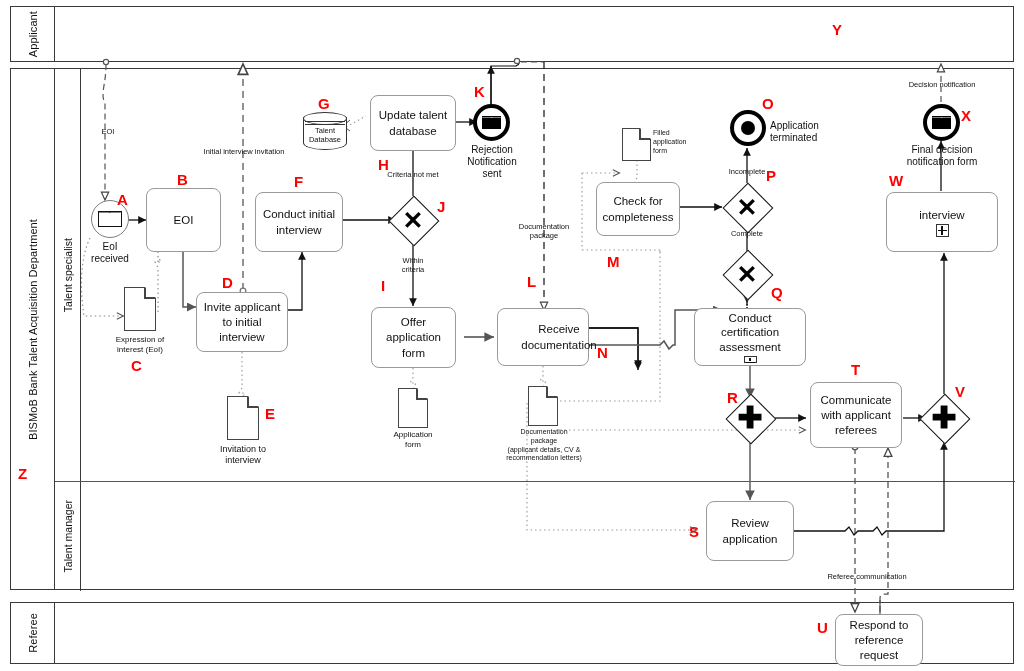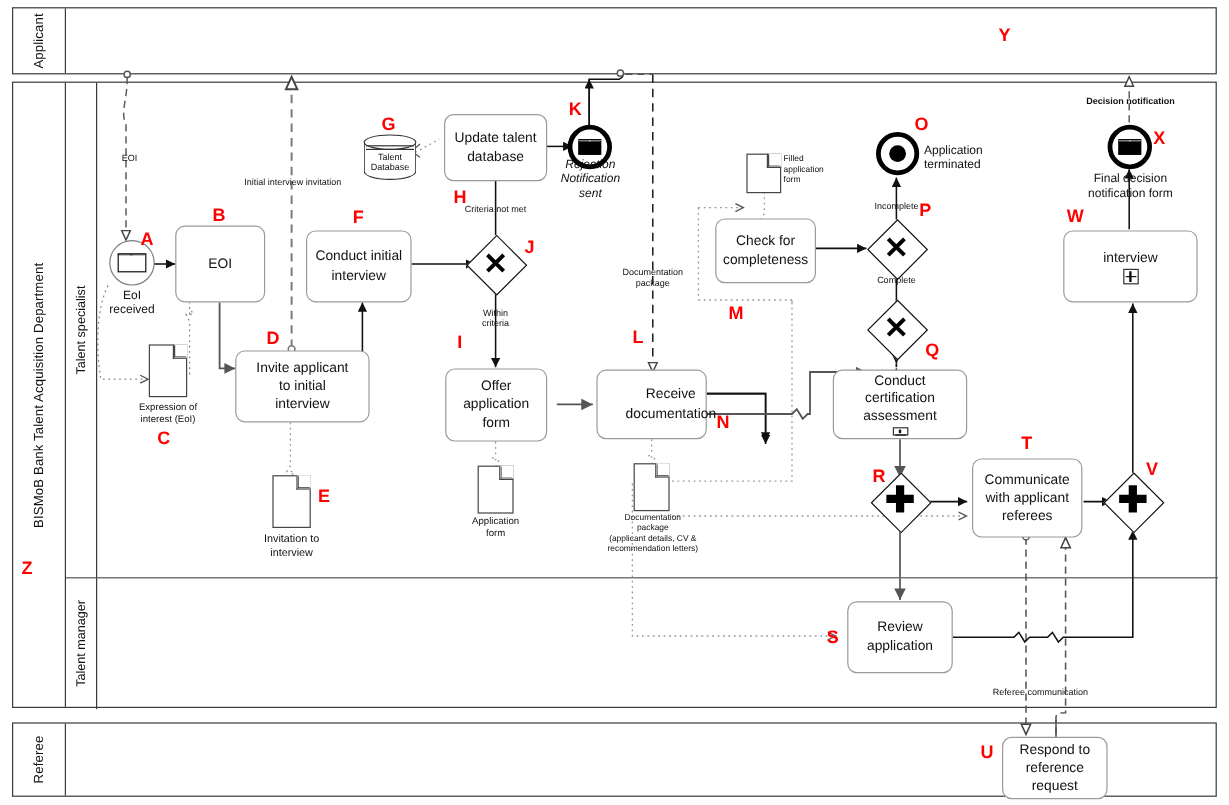--- a/index.html
+++ b/index.html
@@ -216,21 +216,21 @@
   </div>
   <div class="evt-label" style="left:72px;top:241px;width:76px;">
     <div>EoI</div>
     <div>received</div>
   </div>
   <div class="tag" style="left:117px;top:192px;">A</div>
 
   <div class="evt end-msg" style="left:473px;top:104px;width:37px;height:37px;">
     <div class="env"></div>
   </div>
-  <div class="evt-label" style="left:452px;top:132px;width:80px;font-style:italic;">
+  <div class="evt-label" style="left:452px;top:144px;width:80px;">
     <div>Rejection</div>
     <div>Notification</div>
     <div>sent</div>
   </div>
   <div class="tag" style="left:474px;top:84px;">K</div>
 
   <div class="evt end-term" style="left:730px;top:110px;width:36px;height:36px;">
     <div class="dot"></div>
   </div>
   <div class="evt-label" style="left:770px;top:120px;width:92px;text-align:left;">
@@ -246,21 +246,21 @@
     <div>Final decision</div>
     <div>notification form</div>
   </div>
   <div class="tag" style="left:961px;top:108px;">X</div>
 
   <div class="task" style="left:146px;top:188px;width:75px;height:64px;">
     <div>EOI</div>
   </div>
   <div class="tag" style="left:177px;top:172px;">B</div>
 
-  <div class="task" style="left:196px;top:292px;width:112px;height:60px;">
+  <div class="task" style="left:196px;top:292px;width:92px;height:60px;">
     <div>Invite applicant</div>
     <div class="sub">to initial</div>
     <div class="sub">interview</div>
   </div>
   <div class="tag" style="left:222px;top:275px;">D</div>
 
   <div class="task" style="left:255px;top:192px;width:88px;height:60px;">
     <div>Conduct initial</div>
     <div class="sub">interview</div>
   </div>
@@ -418,15 +418,15 @@
     <div>Within</div>
     <div>criteria</div>
   </div>
   <div class="flowlabel" style="left:504px;top:222px;width:80px;">
     <div>Documentation</div>
     <div>package</div>
   </div>
   <div class="flowlabel" style="left:718px;top:151px;width:58px;margin-top:16px;">Incomplete</div>
   <div class="flowlabel" style="left:720px;top:229px;width:54px;">Complete</div>
   <div class="flowlabel" style="left:812px;top:572px;width:110px;">Referee communication</div>
-  <div class="flowlabel" style="left:886px;top:80px;width:112px;font-weight:bold;">Decision notification</div>
+  <div class="flowlabel" style="left:886px;top:80px;width:112px;">Decision notification</div>
 
 </div>
 
 </body></html>

